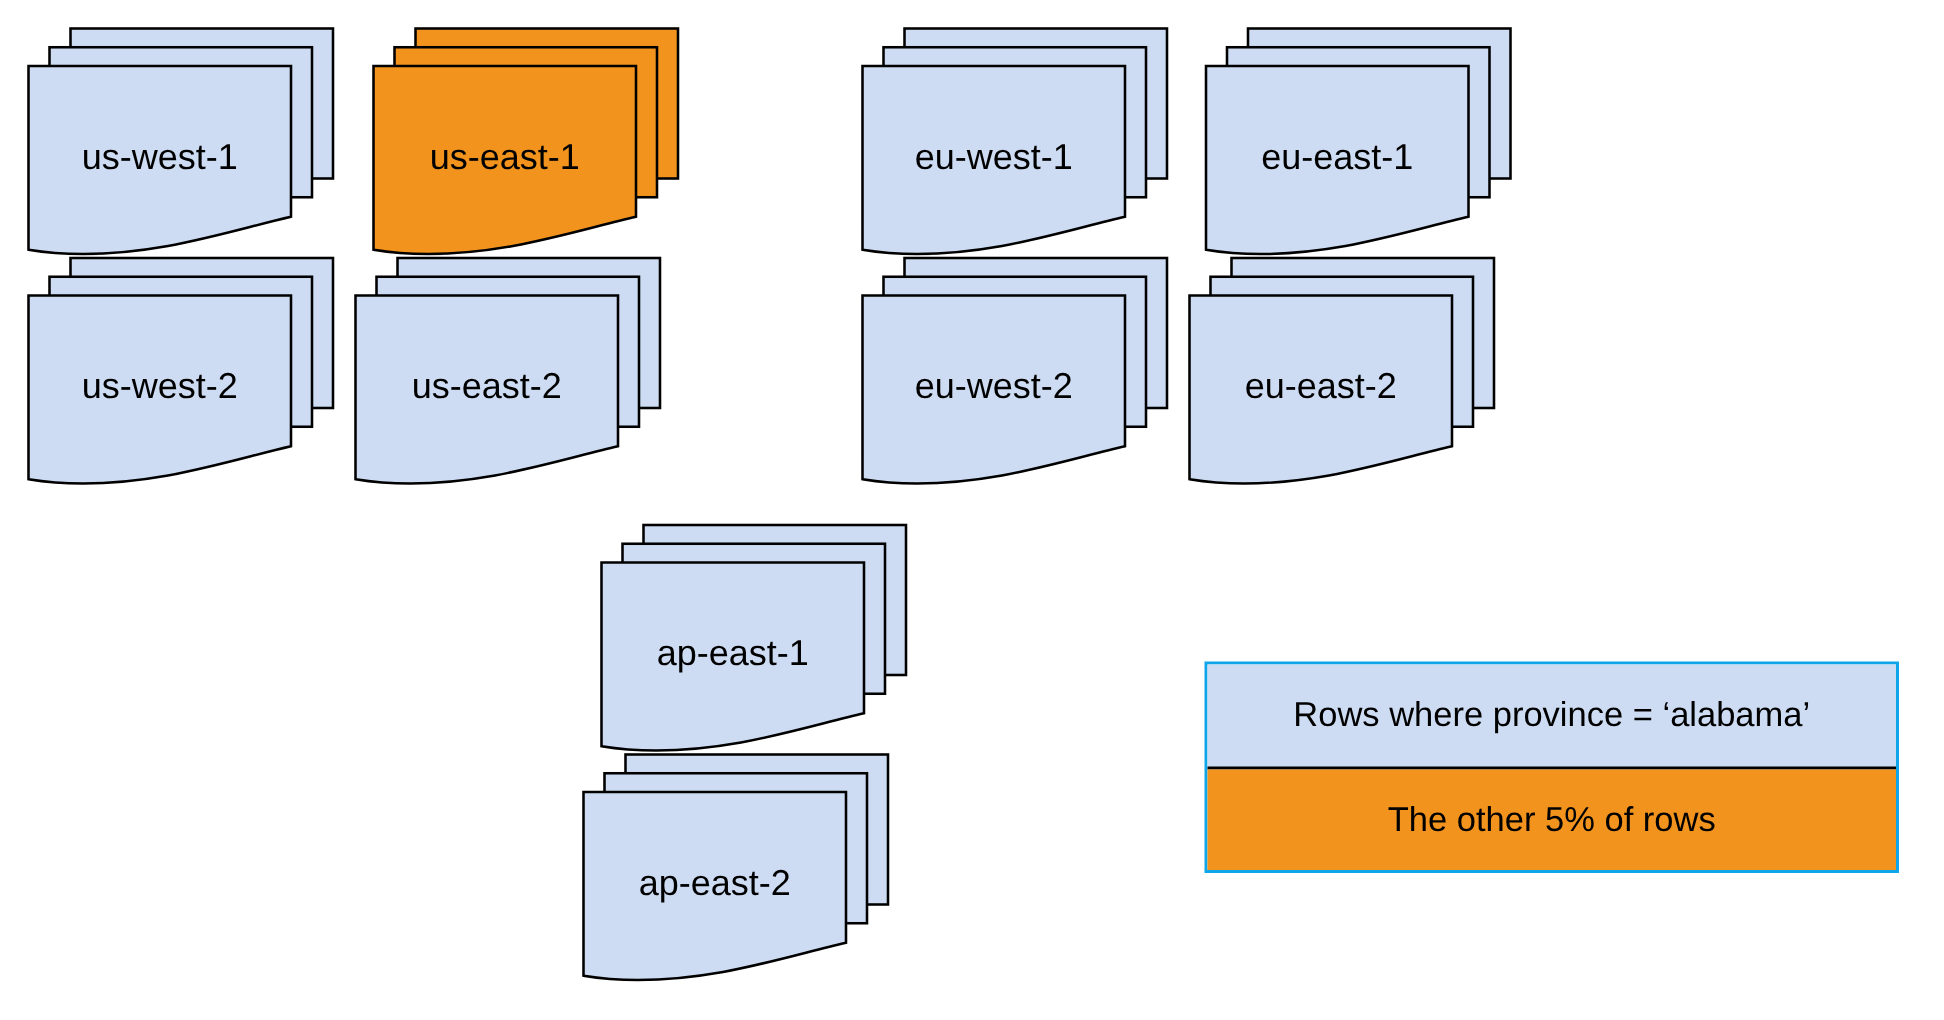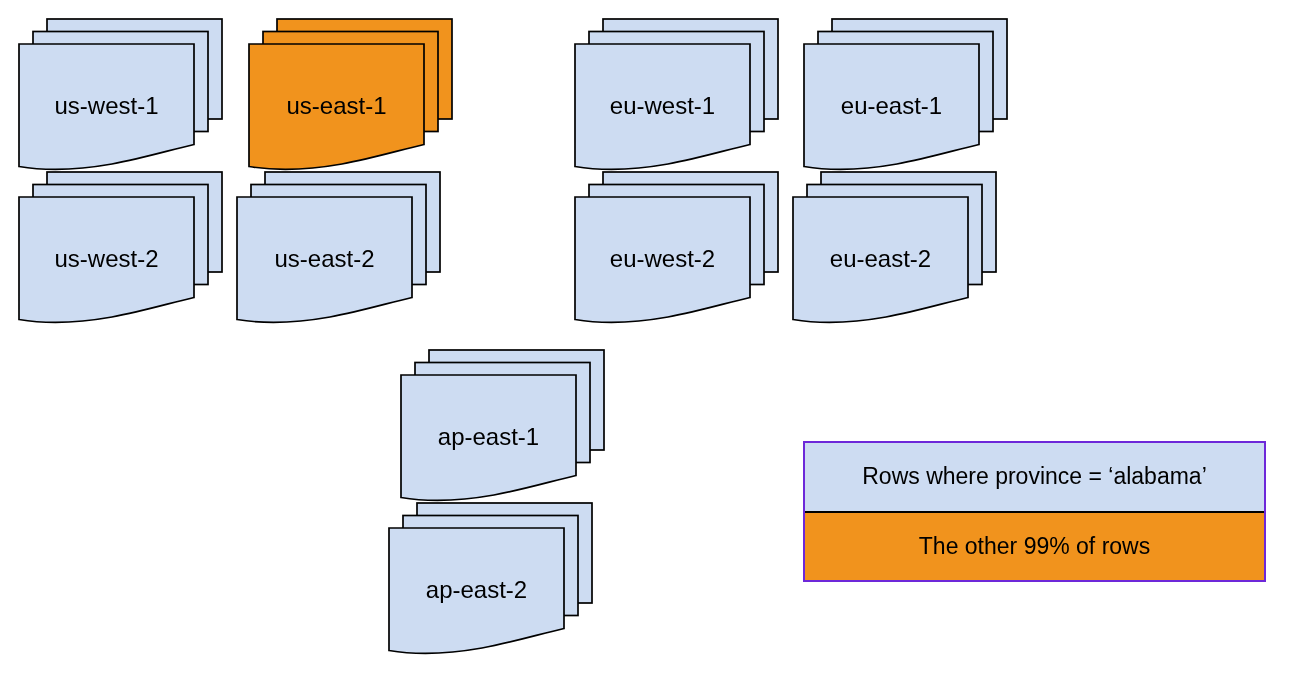--- a/index.html
+++ b/index.html
@@ -20,21 +20,21 @@
     overflow: visible;
   }
   svg.stack text {
     font-family: "Liberation Sans", sans-serif;
     font-size: 24px;
   }
   .legend {
     position: absolute;
     left: 803px; top: 441px;
     width: 463px; height: 141px;
-    border: 2px solid #6d28d9;
+    border: 2px solid #0ea5e9;
     display: flex;
     flex-direction: column;
   }
   .legend-row {
     flex: 1;
     display: flex;
     align-items: center;
     justify-content: center;
     font-size: 23px;
     color: #000;
@@ -107,15 +107,15 @@
       <path d="M1 26 L176 26 L176 126.5 C152 132 126 140 94 146 C63 151.5 31 153.5 1 148.5 Z" fill="#cddcf2" stroke="#000000" stroke-width="1.7"></path>
       <text x="88.5" y="87" text-anchor="middle" dominant-baseline="central" fill="#000000">ap-east-2</text>
     </svg>
   </div>
 
 <div class="legend">
   <div class="legend-row" style="background: rgb(205, 220, 242);">
     <span>Rows where province = ‘alabama’</span>
   </div>
   <div class="legend-row" style="background: rgb(241, 147, 29);">
-    <span>The other 99% of rows</span>
+    <span>The other 5% of rows</span>
   </div>
 </div>
 
 </body></html>

